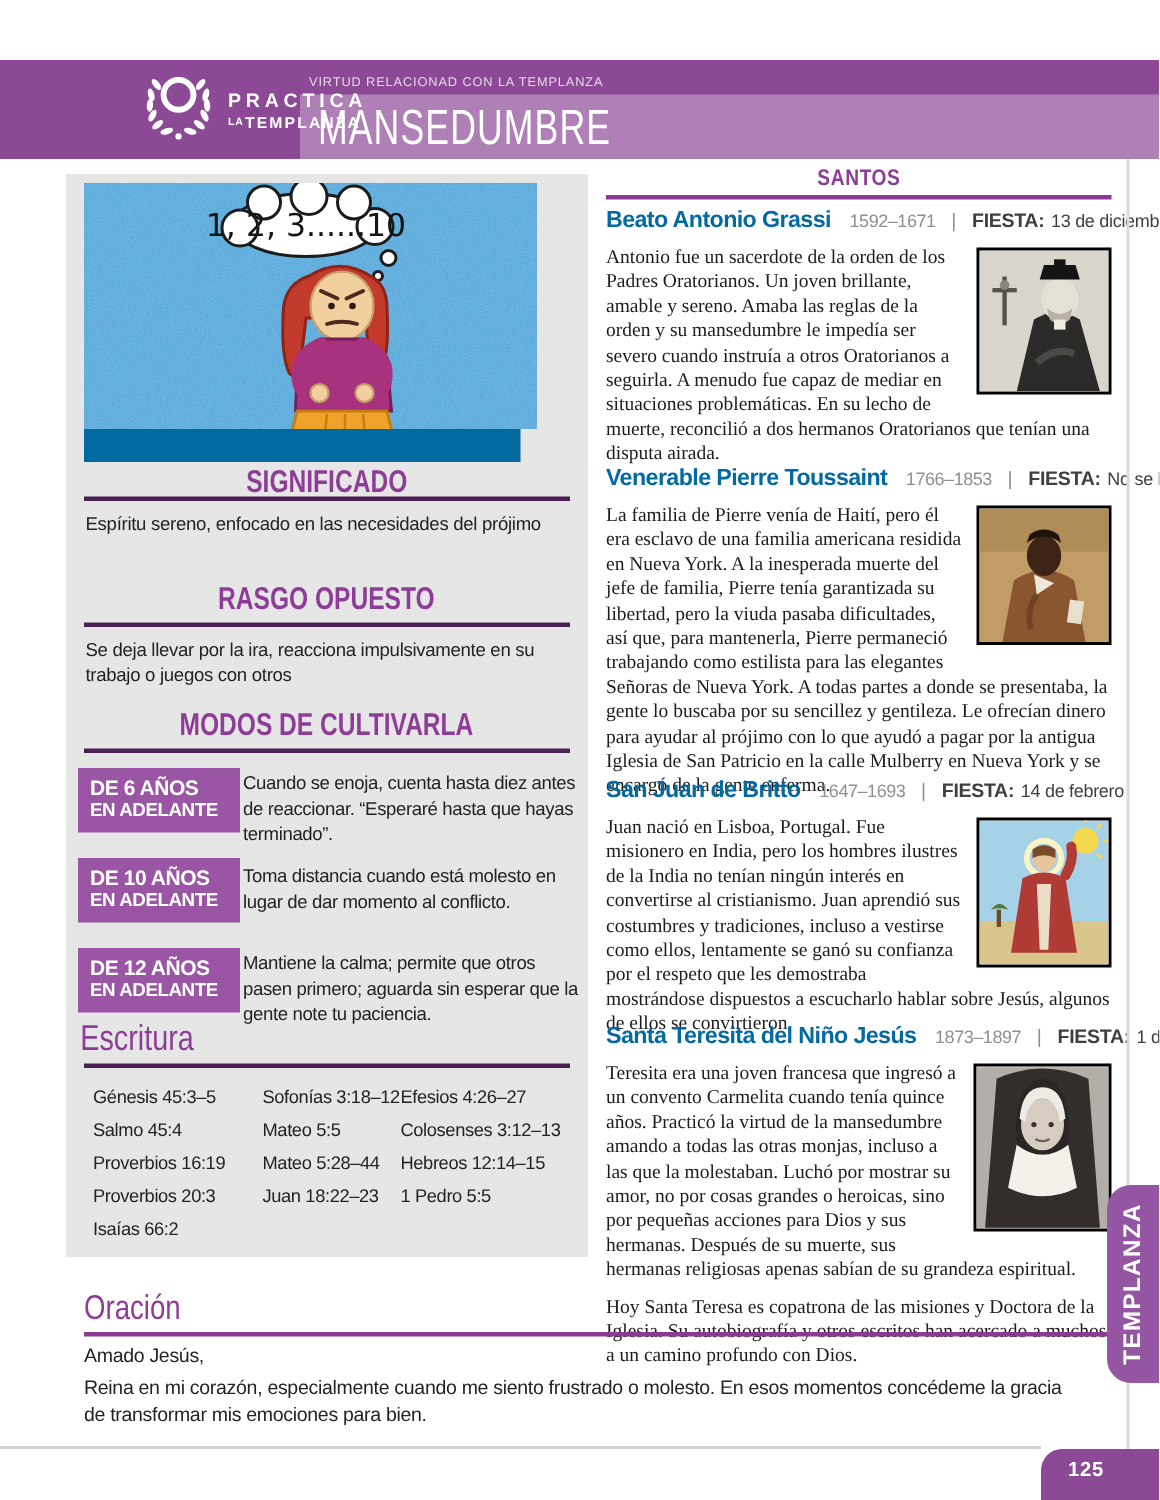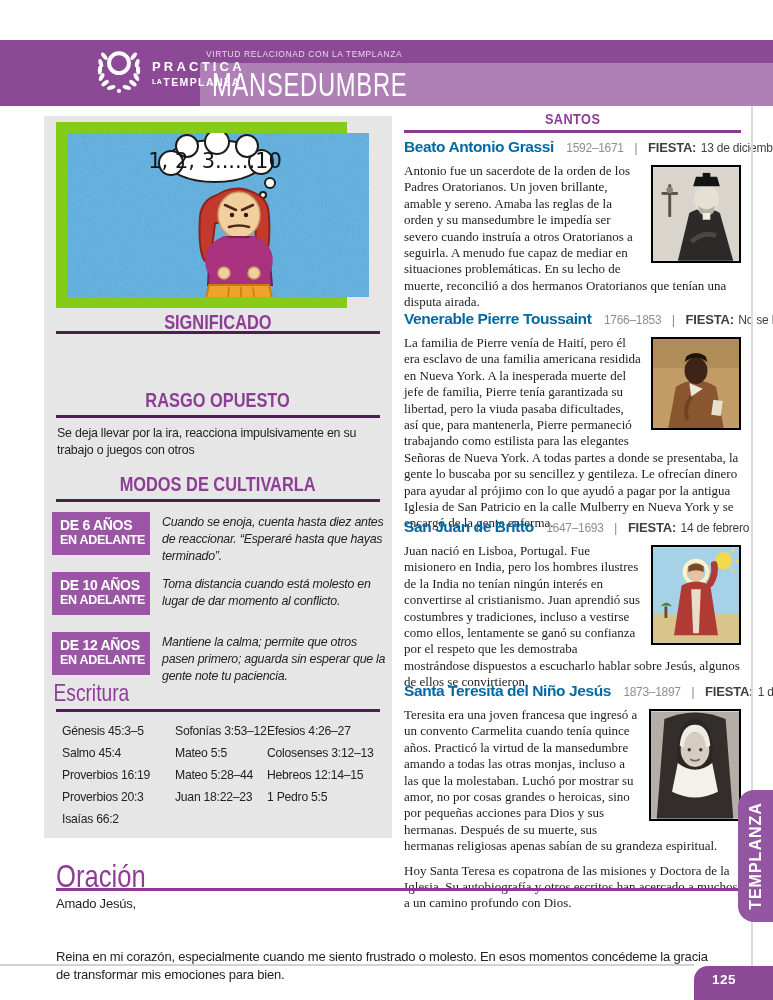--- a/index.html
+++ b/index.html
@@ -12,33 +12,33 @@
   .logo { position:absolute; left:93px; top:5px; display:flex; align-items:center; gap:7px; color:#fff; }
   .logo-text .l1 { font-size:13px; font-weight:bold; letter-spacing:3.2px; }
   .logo-text .l2 { font-size:10.5px; font-weight:bold; letter-spacing:1.4px; margin-top:2px; }
   .logo-text .la { font-size:7px; vertical-align:2px; letter-spacing:.5px; margin-right:1px; }
   .kicker { position:absolute; left:206px; top:9px; font-size:8.5px; color:rgba(255,255,255,.78); letter-spacing:.6px; }
   .main-title { position:absolute; left:212px; top:26px; color:#fff; font-size:33px; font-weight:400;
                 transform:scaleX(.72); transform-origin:left center; letter-spacing:1px; white-space:nowrap; }
 
   
   .panel { position:absolute; left:44px; top:116px; width:348px; height:722px; background:#e7e6e7; }
-  .pic-frame { position:absolute; left:12px; top:6px; width:291px; height:186px; background:#84cc16; padding:11px; }
+  .pic-frame { position:absolute; left:12px; top:6px; width:291px; height:186px; background:#0369a1; }
   .pic-frame svg { display:block; width:302px; height:164px; }
 
   .p-head { position:absolute; left:0; width:100%; text-align:center; color:#8e3d96; font-weight:bold;
             font-size:21px; }
   .p-head span { display:inline-block; transform:scaleX(.78); white-space:nowrap; }
   .p-rule { position:absolute; left:12px; right:12px; height:3px; background:#4a2052; }
   .p-body { position:absolute; left:13px; width:320px; font-size:12.4px; line-height:17px; color:#232323; letter-spacing:-.2px; }
 
-  .age-badge { position:absolute; left:8px; width:98px; height:43px; background:#9a56a4; color:#fff; padding:5px 0 0 8px; }
+  .age-badge { position:absolute; left:8px; width:108px; height:43px; background:#9a56a4; color:#fff; padding:5px 0 0 8px; }
   .age-badge .a1 { font-size:14px; font-weight:bold; letter-spacing:-.3px; line-height:16px; }
   .age-badge .a2 { font-size:12.5px; font-weight:bold; letter-spacing:-.3px; line-height:15px; }
-  .age-desc { position:absolute; left:118px; width:226px; font-size:12.4px; line-height:17px; color:#232323; letter-spacing:-.25px;font-style:italic; }
+  .age-desc { position:absolute; left:118px; width:226px; font-size:12.4px; line-height:17px; color:#232323; letter-spacing:-.25px; }
 
   .esc-head { position:absolute; left:0; width:100%; text-align:left; color:#8e3d96; font-weight:400; font-size:24px; }
   .esc-head span { display:inline-block; transform:scaleX(.8); }
   .esc-col { position:absolute; font-size:12.2px; line-height:22px; color:#232323; letter-spacing:-.25px; white-space:nowrap; }
 
   
   .right-col { position:absolute; left:404px; top:110px; width:337px; }
   .santos-head { position:absolute; left:0; top:0; width:100%; text-align:center; color:#8e3d96; font-weight:bold; font-size:15px; }
   .santos-head span { display:inline-block; transform:scaleX(.85); letter-spacing:.5px; }
   .santos-rule { position:absolute; left:0; top:20px; width:100%; height:3px; background:#8a3a92; }
@@ -48,25 +48,25 @@
   .s-name { font-size:15.5px; font-weight:bold; color:#0369a1; letter-spacing:-.4px; }
   .s-dates { font-size:12px; color:#8f8f8f; margin-left:8px; letter-spacing:-.3px; }
   .s-sep { font-size:13px; color:#8f8f8f; margin:0 6px; }
   .s-fl { font-size:13px; font-weight:bold; color:#3f3f3f; letter-spacing:-.2px; }
   .s-fv { font-size:12px; color:#3f3f3f; letter-spacing:-.2px; }
   .s-body { font-family:"Liberation Serif", serif; font-size:13px; line-height:16.4px; color:#1c1c1c; }
   .s-body2 { font-family:"Liberation Serif", serif; font-size:13px; line-height:16.4px; color:#1c1c1c; clear:both; padding-top:8px; }
   .portrait { float:right; border:2px solid #000; margin:2px 0 4px 10px; display:block; }
 
   
-  .ora-head { position:absolute; left:56px; top:858px; color:#8e3d96; font-weight:400; font-size:32px; }
+  .ora-head { position:absolute; left:56px; top:858px; color:#8e3d96; font-weight:400; font-size:23px; }
   .ora-head span { display:inline-block; transform:scaleX(.8); transform-origin:left center; }
   .ora-rule { position:absolute; left:56px; top:888px; width:690px; height:3px; background:#8a3a92; }
   .ora-l1 { position:absolute; left:56px; top:896px; font-size:13px; color:#232323; letter-spacing:-.2px; }
-  .ora-body { position:absolute; left:56px; top:916px; width:660px; font-size:13px; line-height:18px; color:#232323; letter-spacing:-.2px;margin-top:32px; }
+  .ora-body { position:absolute; left:56px; top:916px; width:660px; font-size:13px; line-height:18px; color:#232323; letter-spacing:-.2px; }
 
   
   .side-tab { position:absolute; right:0; top:790px; width:35px; height:132px; background:#9456a2;
               border-radius:16px 0 0 16px; display:flex; align-items:center; justify-content:center; }
   .side-tab span { transform:rotate(-90deg); color:#fff; font-weight:bold; font-size:16px; letter-spacing:1px; white-space:nowrap; }
   .page-num { position:absolute; right:0; bottom:0; width:79px; height:34px; background:#8c4a96; border-radius:14px 0 0 0;
               color:#fff; font-size:13.5px; font-weight:bold; padding:6px 0 0 18px; letter-spacing:.5px; }
 
   
   .edge-v { position:absolute; left:751px; top:106px; width:2px; height:860px; background:#dadada; }
@@ -154,20 +154,21 @@
         <circle cx="157" cy="140" r="6" fill="#f2cf9e" stroke="#c79e66" stroke-width="1.5"></circle>
         <circle cx="187" cy="140" r="6" fill="#f2cf9e" stroke="#c79e66" stroke-width="1.5"></circle>
 
         <path d="M142 152 l60 0 l10 42 l-80 0 z" fill="#f0a32b" stroke="#c47e12" stroke-width="2"></path>
         <path d="M162 154 l-4 38 M174 154 l0 38 M186 154 l4 38" stroke="#c47e12" stroke-width="1.6" fill="none"></path>
       </svg>
     </div>
 
     <div class="p-head" style="top:194px"><span>SIGNIFICADO</span></div>
     <div class="p-rule" style="top:215px"></div>
+    <div class="p-body" style="top:225px">Espíritu sereno, enfocado en las necesidades del prójimo</div>
 
     <div class="p-head" style="top:272px"><span>RASGO OPUESTO</span></div>
     <div class="p-rule" style="top:299px"></div>
     <div class="p-body" style="top:309px">Se deja llevar por la ira, reacciona impulsivamente en su trabajo o juegos con otros</div>
 
     <div class="p-head" style="top:356px"><span>MODOS DE CULTIVARLA</span></div>
     <div class="p-rule" style="top:383px"></div>
 
     <div class="age-badge" style="top:396px">
       <div class="a1">DE 6 AÑOS</div>
@@ -191,21 +192,21 @@
     <div class="p-rule" style="top:593px"></div>
 
     <div class="esc-col" style="left:18px; top:604px">
       <div>Génesis 45:3–5</div>
       <div>Salmo 45:4</div>
       <div>Proverbios 16:19</div>
       <div>Proverbios 20:3</div>
       <div>Isaías 66:2</div>
     </div>
     <div class="esc-col" style="left:131px; top:604px">
-      <div>Sofonías 3:53–12</div>
+      <div>Sofonías 3:18–12</div>
       <div>Mateo 5:5</div>
       <div>Mateo 5:28–44</div>
       <div>Juan 18:22–23</div>
     </div>
     <div class="esc-col" style="left:223px; top:604px">
       <div>Efesios 4:26–27</div>
       <div>Colosenses 3:12–13</div>
       <div>Hebreos 12:14–15</div>
       <div>1 Pedro 5:5</div>
     </div>

